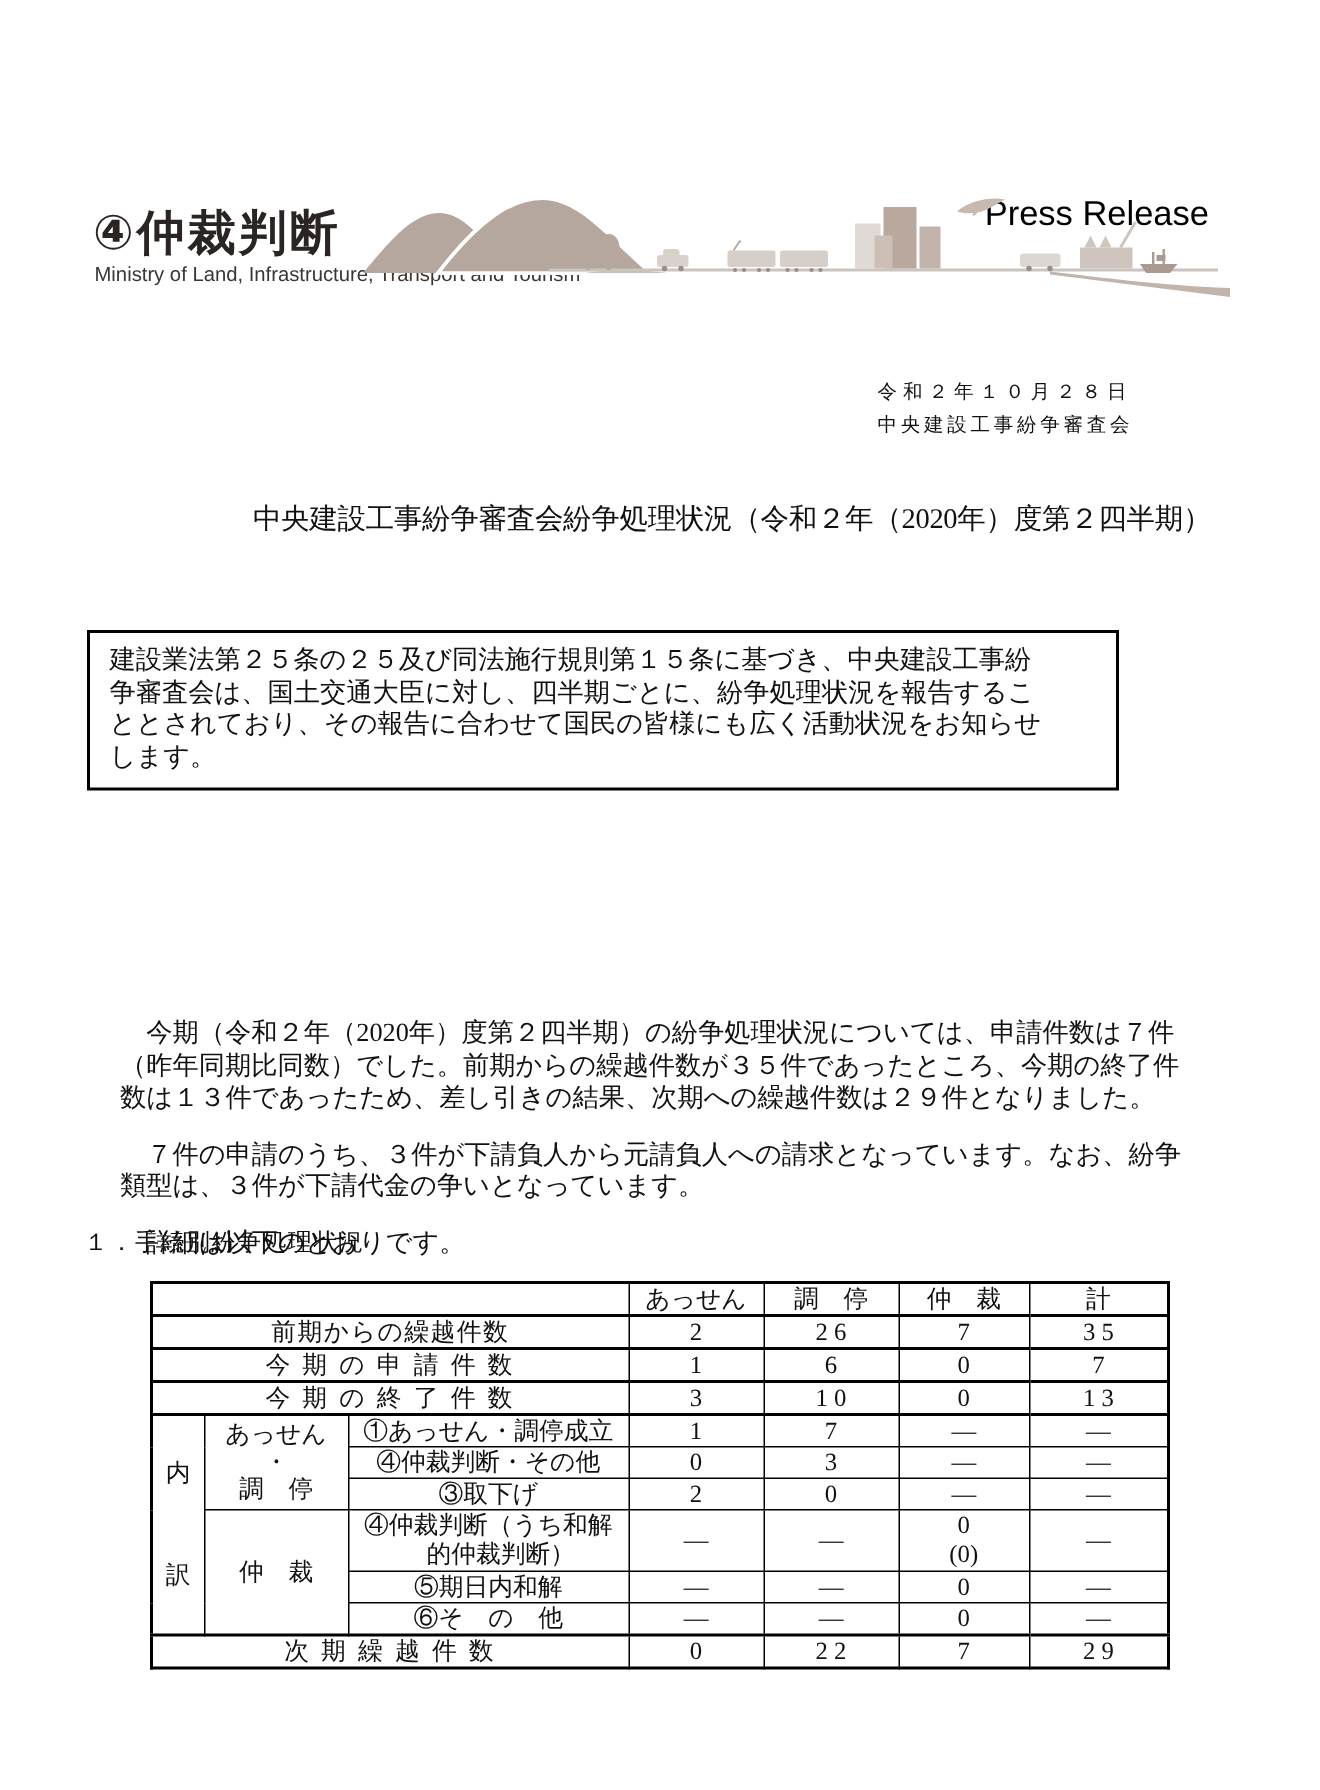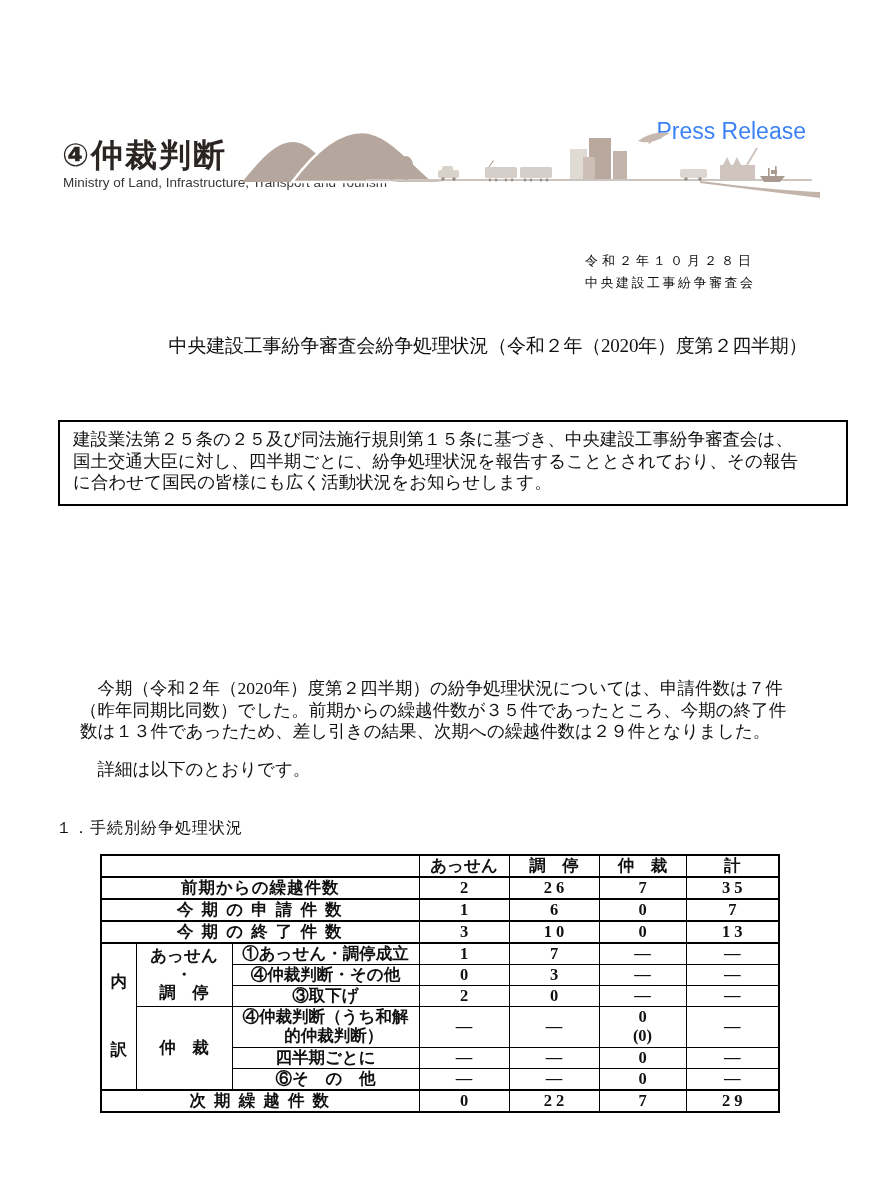--- a/index.html
+++ b/index.html
@@ -4,53 +4,53 @@
 <style>
   html,body{margin:0;padding:0;background:#ffffff;}
   .page{position:relative;width:880px;height:1193px;background:#ffffff;overflow:hidden;
         font-family:"Liberation Serif","DejaVu Serif",serif;color:#111111;}
   .sans{font-family:"Liberation Sans","DejaVu Sans",sans-serif;}
 
   
   .logo-title{position:absolute;left:62px;top:134px;font-size:32px;font-weight:700;
               letter-spacing:2px;color:#2a2523;}
   .logo-sub{position:absolute;left:63px;top:175px;font-size:13.5px;color:#3a3633;}
-  .press-release{position:absolute;right:74px;top:118px;font-size:23px;color:#3b82f6;}
+  .press-release{position:absolute;right:74px;top:129px;font-size:23px;color:#000000;}
   .skyline{position:absolute;left:240px;top:120px;width:580px;height:78px;}
 
   
   .date-block{position:absolute;left:585px;top:250px;font-size:13px;line-height:22px;}
   .date-line{letter-spacing:4px;}
   .org-line{letter-spacing:2.5px;}
 
   
   .doc-title{position:absolute;left:0;top:333px;width:880px;text-align:center;
              font-size:19px;font-weight:400;letter-spacing:-0.2px;padding-left:48px;}
 
   
-  .summary-box{position:absolute;left:58px;top:420px;width:790px;box-sizing:border-box;
+  .summary-box{position:absolute;left:58px;top:420px;width:688px;box-sizing:border-box;
                border:2px solid #000;padding:7px 44px 10px 13px;
                font-size:17.5px;line-height:21.5px;}
 
   
   .intro-block{position:absolute;left:64px;top:521px;width:745px;font-size:17.5px;line-height:21.5px;}
   .address-line{margin-top:0;}
   .url-line{margin-top:8px;margin-left:40px;font-size:17.5px;}
   .status-block{position:absolute;left:64px;top:662px;width:755px;font-size:17.5px;line-height:21.5px;}
   .status-block p{margin:16px;}
 
   
   .sec-heading{position:absolute;left:56px;top:818px;font-size:16px;letter-spacing:1px;text-align:center;}
 
   
   .tbl-wrap{position:absolute;left:100px;top:854px;}
   table.proc{border-collapse:collapse;table-layout:fixed;width:678px;
              font-size:16.5px;border:2.5px solid #000;}
   table.proc th,table.proc td{border:1px solid #000;padding:0 3px;height:20px;
-             font-weight:bold;text-align:center;vertical-align:middle;line-height:1.15;}
+             font-weight:normal;text-align:center;vertical-align:middle;line-height:1.15;}
   tr.tb>td,tr.tb>th{border-bottom-width:2px;}
   tr.last>td{border-top-width:2px;}
   td.dv,th.dv{border-left-width:2px;}
   td.item{text-align:left;padding-left:5px;}
   .pre{white-space:pre-line;}
   td.side{padding:0;}
   .side-flex{display:flex;flex-direction:column;justify-content:space-around;
              align-items:center;height:136px;}
   td.grp{line-height:21px;}
   tr.tall>td{height:40px;}
@@ -137,20 +137,21 @@
 
   <div class="doc-title">中央建設工事紛争審査会紛争処理状況（令和２年（2020年）度第２四半期）</div>
 
   <div class="summary-box">
     <span>建設業法第２５条の２５及び同法施行規則第１５条に基づき、中央建設工事紛争審査会は、国土交通大臣に対し、四半期ごとに、紛争処理状況を報告することとされており、その報告に合わせて国民の皆様にも広く活動状況をお知らせします。</span>
   </div>
 
 
   <div class="status-block">
     <p>　今期（令和２年（2020年）度第２四半期）の紛争処理状況については、申請件数は７件（昨年同期比同数）でした。前期からの繰越件数が３５件であったところ、今期の終了件数は１３件であったため、差し引きの結果、次期への繰越件数は２９件となりました。</p>
+    <p>　７件の申請のうち、３件が下請負人から元請負人への請求となっています。なお、紛争類型は、３件が下請代金の争いとなっています。</p>
     <p>　詳細は以下のとおりです。</p>
   </div>
 
   <div class="sec-heading">１．手続別紛争処理状況</div>
 
   <div class="tbl-wrap">
     <table class="proc">
       <colgroup>
         <col style="width:35px">
           <col style="width:96px">
@@ -223,21 +224,21 @@
           <td rowspan="3" class="grp">仲　裁</td>
           <td class="item pre">④仲裁判断（うち和解
 　的仲裁判断）</td>
           <td class="dv">―</td>
           <td class="dv">―</td>
           <td class="dv pre">0
 (0)</td>
           <td class="dv">―</td>
         </tr>
         <tr>
-          <td class="item">四半期ごとに</td>
+          <td class="item">⑤期日内和解</td>
           <td class="dv">―</td>
           <td class="dv">―</td>
           <td class="dv">0</td>
           <td class="dv">―</td>
         </tr>
         <tr>
           <td class="item">⑥そ　の　他</td>
           <td class="dv">―</td>
           <td class="dv">―</td>
           <td class="dv">0</td>

